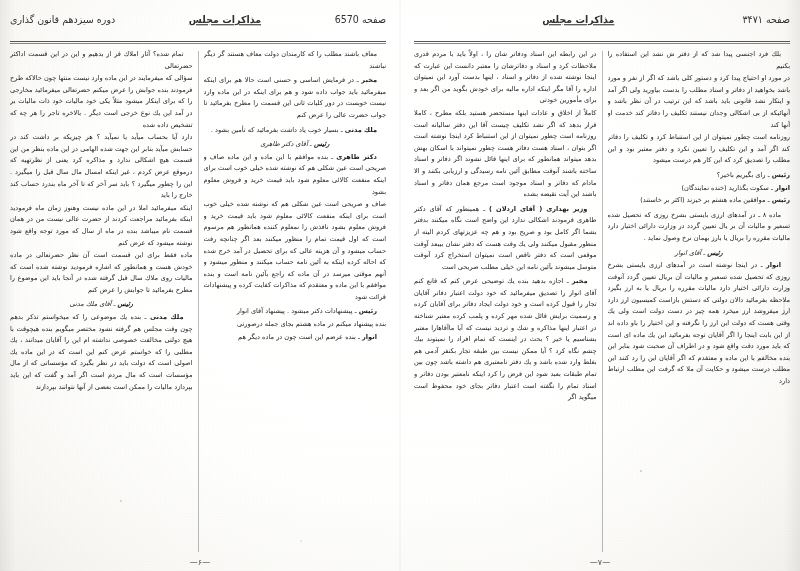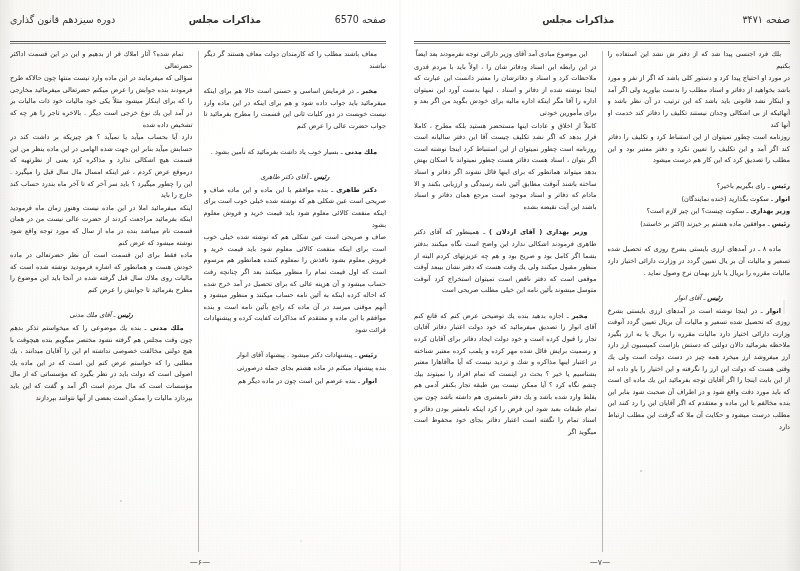--- a/index.html
+++ b/index.html
@@ -28,21 +28,21 @@
   .page.right{padding:14px 14px 8px 10px;}
   .page.left{padding:14px 10px 8px 14px;}
 
   
   .pg-head{
     position:relative;height:26px;
     display:flex;align-items:flex-start;justify-content:space-between;
     font-size:9.5px;letter-spacing:.2px;color:#2b2b2b;
   }
   .pg-head .hd{white-space:nowrap;transform:scaleY(1.05);opacity:.92;}
-  .pg-head .hd.title{font-weight:600;}
+  .pg-head .hd.title{font-weight:600;text-decoration:underline;}
   .hrule{height:0;border-top:1.3px solid #3a3a3a;opacity:.85;margin:1px 0 5px 0;}
   .hrule.thin{border-top-width:.9px;opacity:.6;margin-top:-4px;}
 
   
   .cols{
     position:relative;display:flex;flex-direction:row-reverse;gap:10px;
     height:505px;
   }
   .col{
     width:185px;position:relative;overflow:hidden;
@@ -52,21 +52,21 @@
   .page.left .col{width:183px;}
   .colsep{
     width:0;border-right:.8px solid rgba(60,60,60,.35);
     align-self:stretch;margin:2px -5px;
   }
   p{margin:0 0 1px 0;text-align:justify;text-justify:inter-word;}
   p.ind{text-indent:9px;}
   .spk{font-weight:700;letter-spacing:0;}
   .ctr{text-align:center;font-style:italic;}
   .rt{}
-  .blk{margin-top:14px;}
+  .blk{margin-top:3px;}
 
   
   .col{
     filter:blur(.13px) contrast(1.12) brightness(.99);
     opacity:.93;
   }
   .pg-head{filter:blur(.1px) contrast(1.1);}
 
   .folio{
     position:absolute;left:0;right:0;bottom:4px;
@@ -170,21 +170,20 @@
         <span class="hd">صفحه ۳۴۷۱</span>
         <span class="hd title">مذاکرات مجلس</span>
         <span class="hd"></span>
       </div>
       <div class="hrule"></div>
       <div class="hrule thin"></div>
 
       <div class="cols">
 
         <div class="col">
-          <p class="ind">این موضوع مبادی آمد آقای وزیر دارائی توجه نفرمودند بعد ایضاً</p>
           <p>در این رابطه این اسناد ودفاتر شان را ، اولاً باید با مردم قدری ملاحظات كرد و اسناد و دفاترشان را معتبر دانست این عبارت كه اینجا نوشته شده از دفاتر و اسناد ، اینها بدست آورد این نمیتوان اداره را آقا مگر اینكه اداره مالیه برای خودش بگوید من اگر بعد و برای مأمورین خودتی</p>
           <p>كاملاً از اخلاق و عادات اینها مستحضر هستید بلكه مطرح ، كاملا قرار بدهد كه اگر نشد تكلیف چیست آقا این دفتر سالیانه است روزنامه است چطور نمیتوان از این استنباط كرد اینجا نوشته است اگر بتوان ، اسناد هست دفاتر هست چطور نمیتواند با اسكان بهش بدهد میتواند همانطور كه برای اینها قائل نشوند اگر دفاتر و اسناد ساخته باشند آنوقت مطابق آئین نامه رسیدگی و ارزیابی بكنند و الا مادام كه دفاتر و اسناد موجود است مرجع همان دفاتر و اسناد باشند این آیت نقیضه بشده</p>
           <p class="ind blk">
             <span class="spk">وزیر بهداری ( آقای اردلان )</span>
             <span>ـ</span>
             <span>همینطور كه آقای دكتر طاهری فرمودند اشكالی ندارد این واضح است نگاه میكنند بدفتر بشما اگر كامل بود و صریح بود و هم چه عزیزتهای كردم الیته از منظور مقبول میكنند ولی یك وقت هست كه دفتر نشان بیبعد آوقت موقعی است كه دفتر ناقص است نمیتوان استخراج كرد آنوقت متوسل میشوند بآئین نامه این خیلی مطلب صریحی است</span>
           </p>
           <p class="ind blk">
             <span class="spk">مخبر</span>
             <span>ـ</span>
@@ -201,25 +200,20 @@
 
           <p class="rt blk">
             <span class="spk">رئیس</span>
             <span>ـ</span>
             <span>رای بگیریم باخیر؟</span>
           </p>
           <p class="rt">
             <span class="spk">انوار</span>
             <span>ـ</span>
             <span>سكوت بگذارید (خنده نمایندگان)</span>
-          </p>
-          <p class="rt">
-            <span class="spk">وزیر بهداری</span>
-            <span>ـ</span>
-            <span>سكوت چیست؟ این چیز لازم است؟</span>
           </p>
           <p class="rt">
             <span class="spk">رئیس</span>
             <span>ـ</span>
             <span>موافقین ماده هشتم بر خیزند (اكثر بر خاستند)</span>
           </p>
           <p class="ind blk">ماده ۸ ـ در آمدهای ارزی بایستی بشرخ روزی كه تحصیل شده تسعیر و مالیات آن بر یال تعیین گردد در وزارت دارائی اختیار دارد مالیات مقرره را بریال یا بارز بهمان نرخ وصول نماید .</p>
 
           <p class="ctr blk">
             <span class="spk">رئیس</span>

